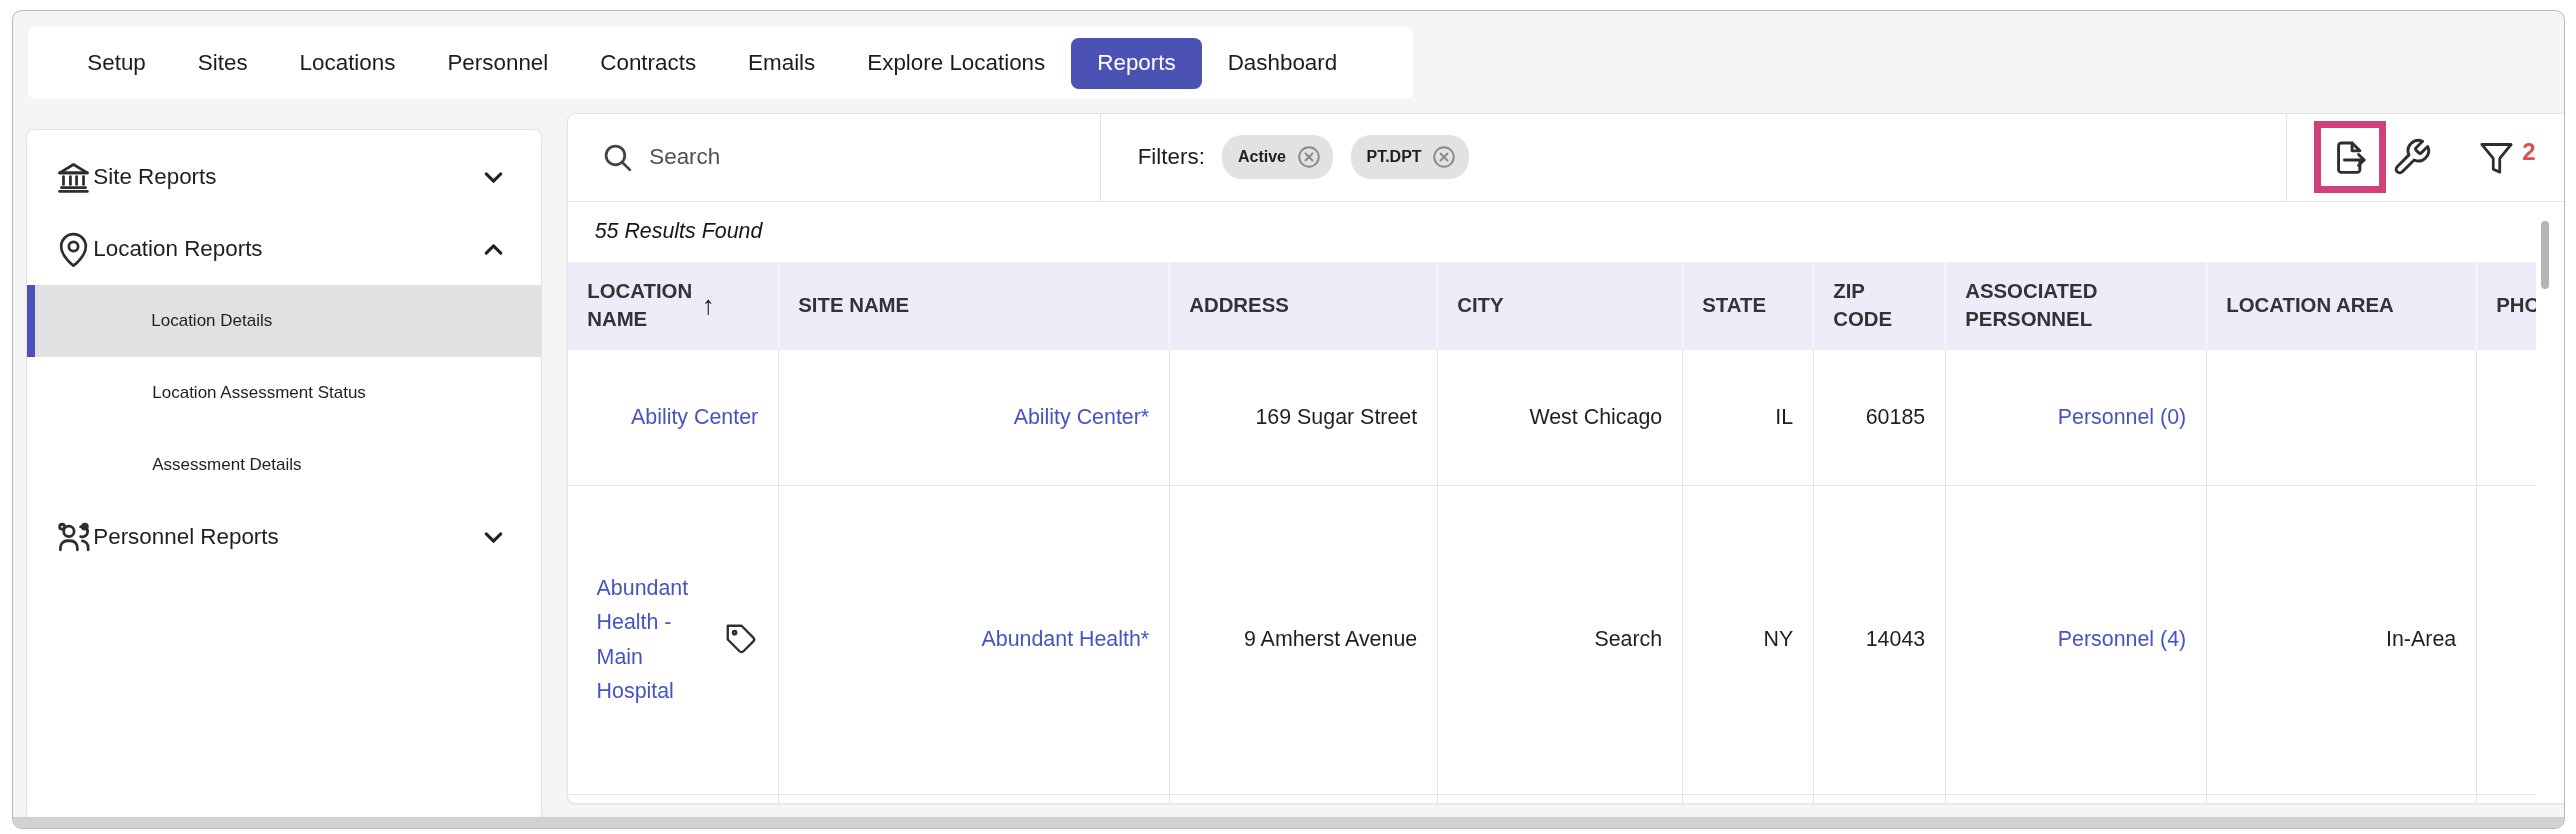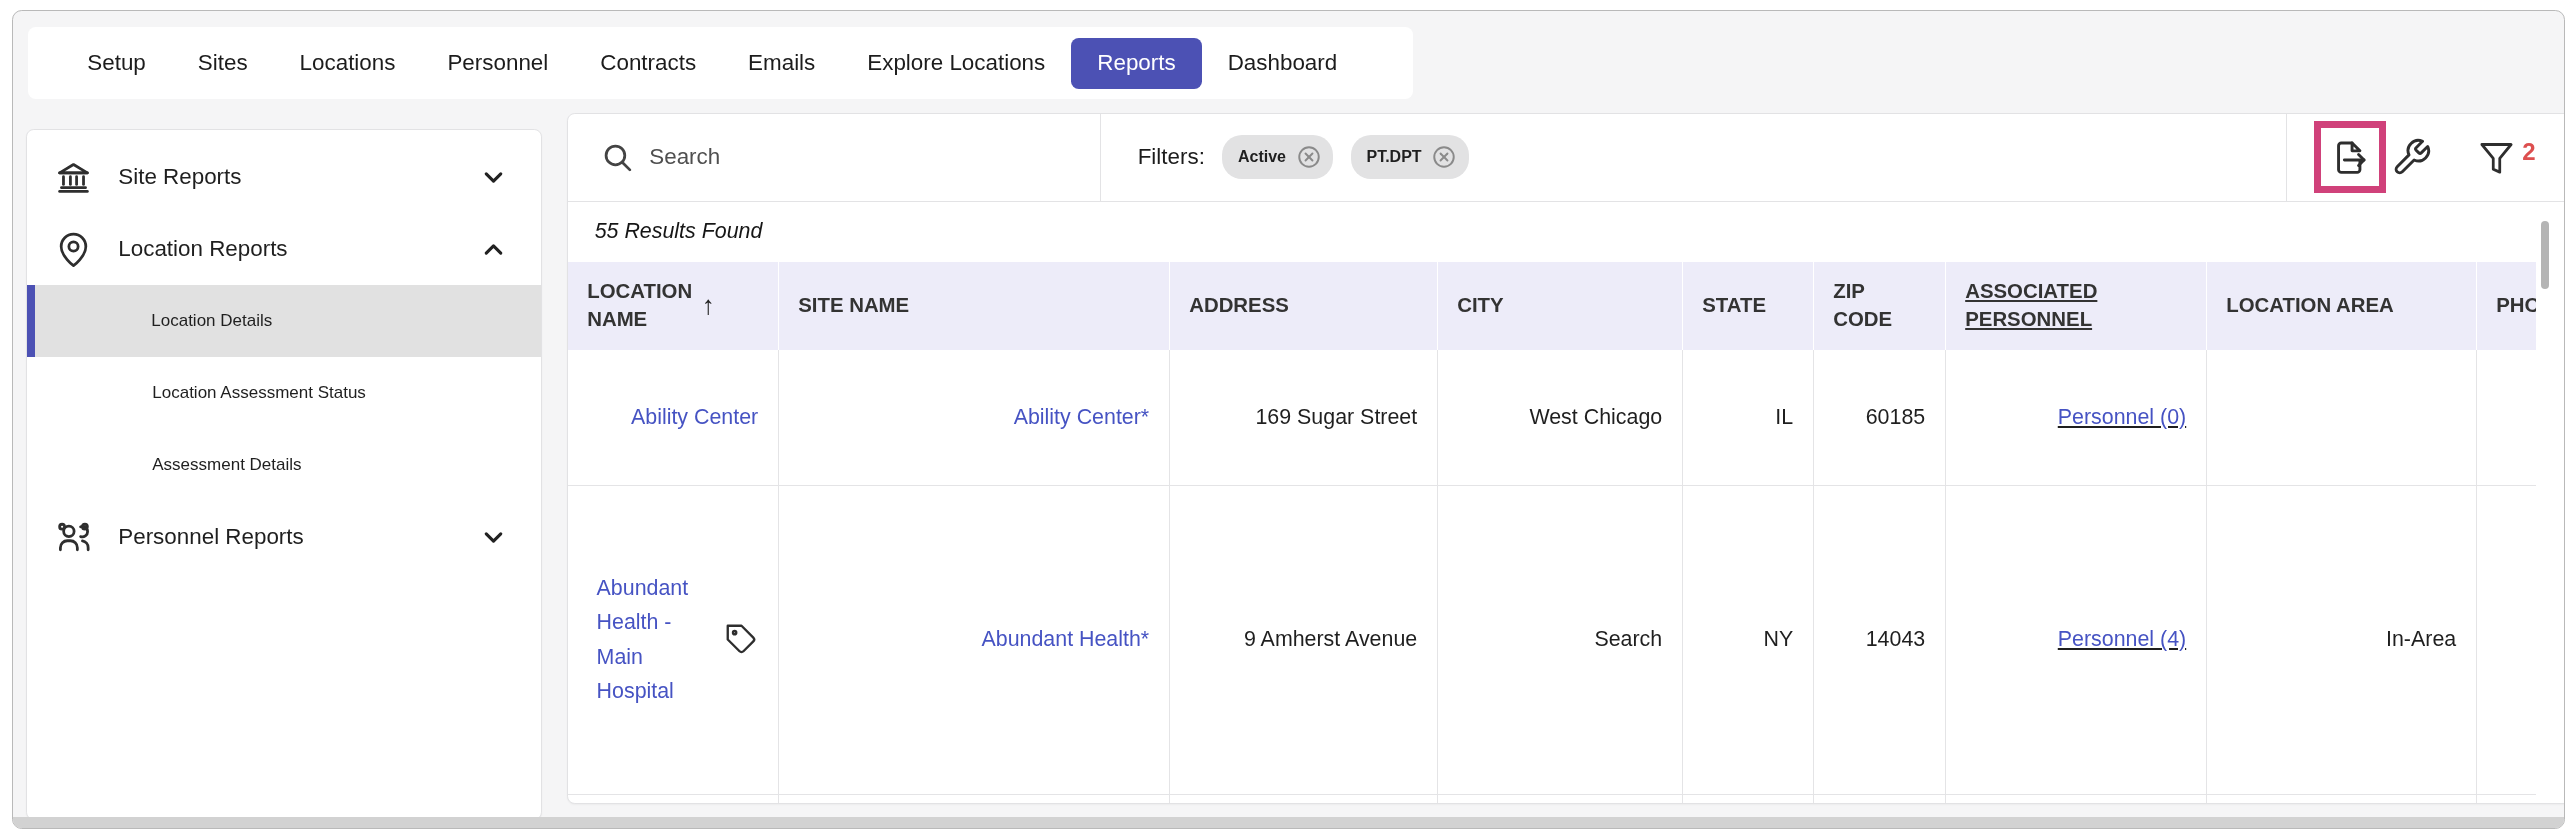--- a/index.html
+++ b/index.html
@@ -12,21 +12,21 @@
   .tab.active { background:#4c51b4; color:#ffffff; }
 
   
   .card { position:absolute; background:#ffffff; border:1px solid #e2e2e4; border-radius:7.8px; box-shadow:0 1px 1.9px rgba(0,0,0,0.04); overflow:hidden; }
   .sidebar { left:13.6px; top:118px; width:516px; height:691px; padding-top:11.7px; }
   .main { left:554px; top:102px; width:2226px; height:691px;padding-left:32px; }
 
   
   .side-row { display:flex; align-items:center; height:72px; padding:0 33px 0 27px; font-size:22.4px; cursor:pointer; }
   .side-row .s-icon { width:39px; height:39px; flex:0 0 39px; display:flex; align-items:center; justify-content:center; }
-  .side-row .s-label { margin-left:25px; flex:1; }
+  .side-row .s-label { flex:1; }
   .side-row .chev { width:29px; height:29px; flex:0 0 29px; }
   .side-sub { display:flex; align-items:center; height:72px; padding-left:125px; font-size:17px; cursor:pointer; }
   .side-sub.selected { background:#e1e1e1; border-left:8.8px solid #4c51b4; padding-left:116px; }
   svg.ic { stroke:#2e2e2e; fill:none; stroke-width:1.8; stroke-linecap:round; stroke-linejoin:round; }
   svg.chv { stroke:#222; fill:none; stroke-width:2.6; stroke-linecap:round; stroke-linejoin:round; }
 
   
   .toolbar { position:absolute; left:0; top:0; width:100%; height:88px; border-bottom:1px solid #e3e3e5; display:flex; }
   .tb-search { width:533px; height:100%; border-right:1px solid #e3e3e5; display:flex; align-items:center; padding-left:33px; gap:15.6px; }
   .tb-search input { border:none; outline:none; font-size:22.4px; font-family:inherit; width:370px; background:transparent; color:#1f1f1f; }
@@ -44,21 +44,21 @@
   .results-bar { position:absolute; left:0; top:88px; width:100%; height:60px; display:flex; align-items:center; padding-left:27px; }
   .results-text { font-size:21.4px; font-style:italic; font-weight:normal; color:#161616; }
   .table-clip { position:absolute; left:0; top:148px; width:1968px; bottom:0; overflow:hidden; }
   .tbl { width:2074px; }
   .tr { display:flex; }
   .th-row { background:#edecf9; height:88px; }
   .th { display:flex; align-items:center; padding:0 19.5px; border-right:1.9px solid #ffffff; font-size:20.4px; font-weight:bold; color:#333333; line-height:1.35; }
   .th:last-child { border-right:none; }
   .sort-arrow { font-size:26px; font-weight:normal; color:#222; margin-left:13.6px; }
   .td { display:flex; align-items:center; padding:0 19.5px; border-right:1px solid #e4e4e6; border-bottom:1px solid #e4e4e6; font-size:21.4px; color:#1f1f1f;justify-content:flex-end; }
-  .c0{width:211px;} .c1{width:391px;} .c2{width:268px;} .c3{width:245px;} .c4{width:131px;} .c5{width:132px;} .c6{width:261px;text-decoration:underline;} .c7{width:270px;} .c8{width:164px; border-right:none;}
+  .c0{width:211px;} .c1{width:391px;} .c2{width:268px;} .c3{width:245px;} .c4{width:131px;} .c5{width:132px;} .c6{width:261px;} .c7{width:270px;} .c8{width:164px; border-right:none;}
   .r1 { height:136px; } .r2 { height:309px; } .r3 { height:47px; }
   .link { color:#4653c3; cursor:pointer; }
   .wrap-name { width:115px; line-height:1.6; }
   .tag-wrap { margin-left:13.6px; display:flex; align-items:center; }
 
   
   .v-thumb { position:absolute; left:1973px; top:107px; width:8.8px; height:68px; background:#b4b4b4; border-radius:4.9px; }
   .h-scroll { position:absolute; left:0; right:0; bottom:0; height:10.7px; background:#d2d2d2; }
 </style>
 </head>

